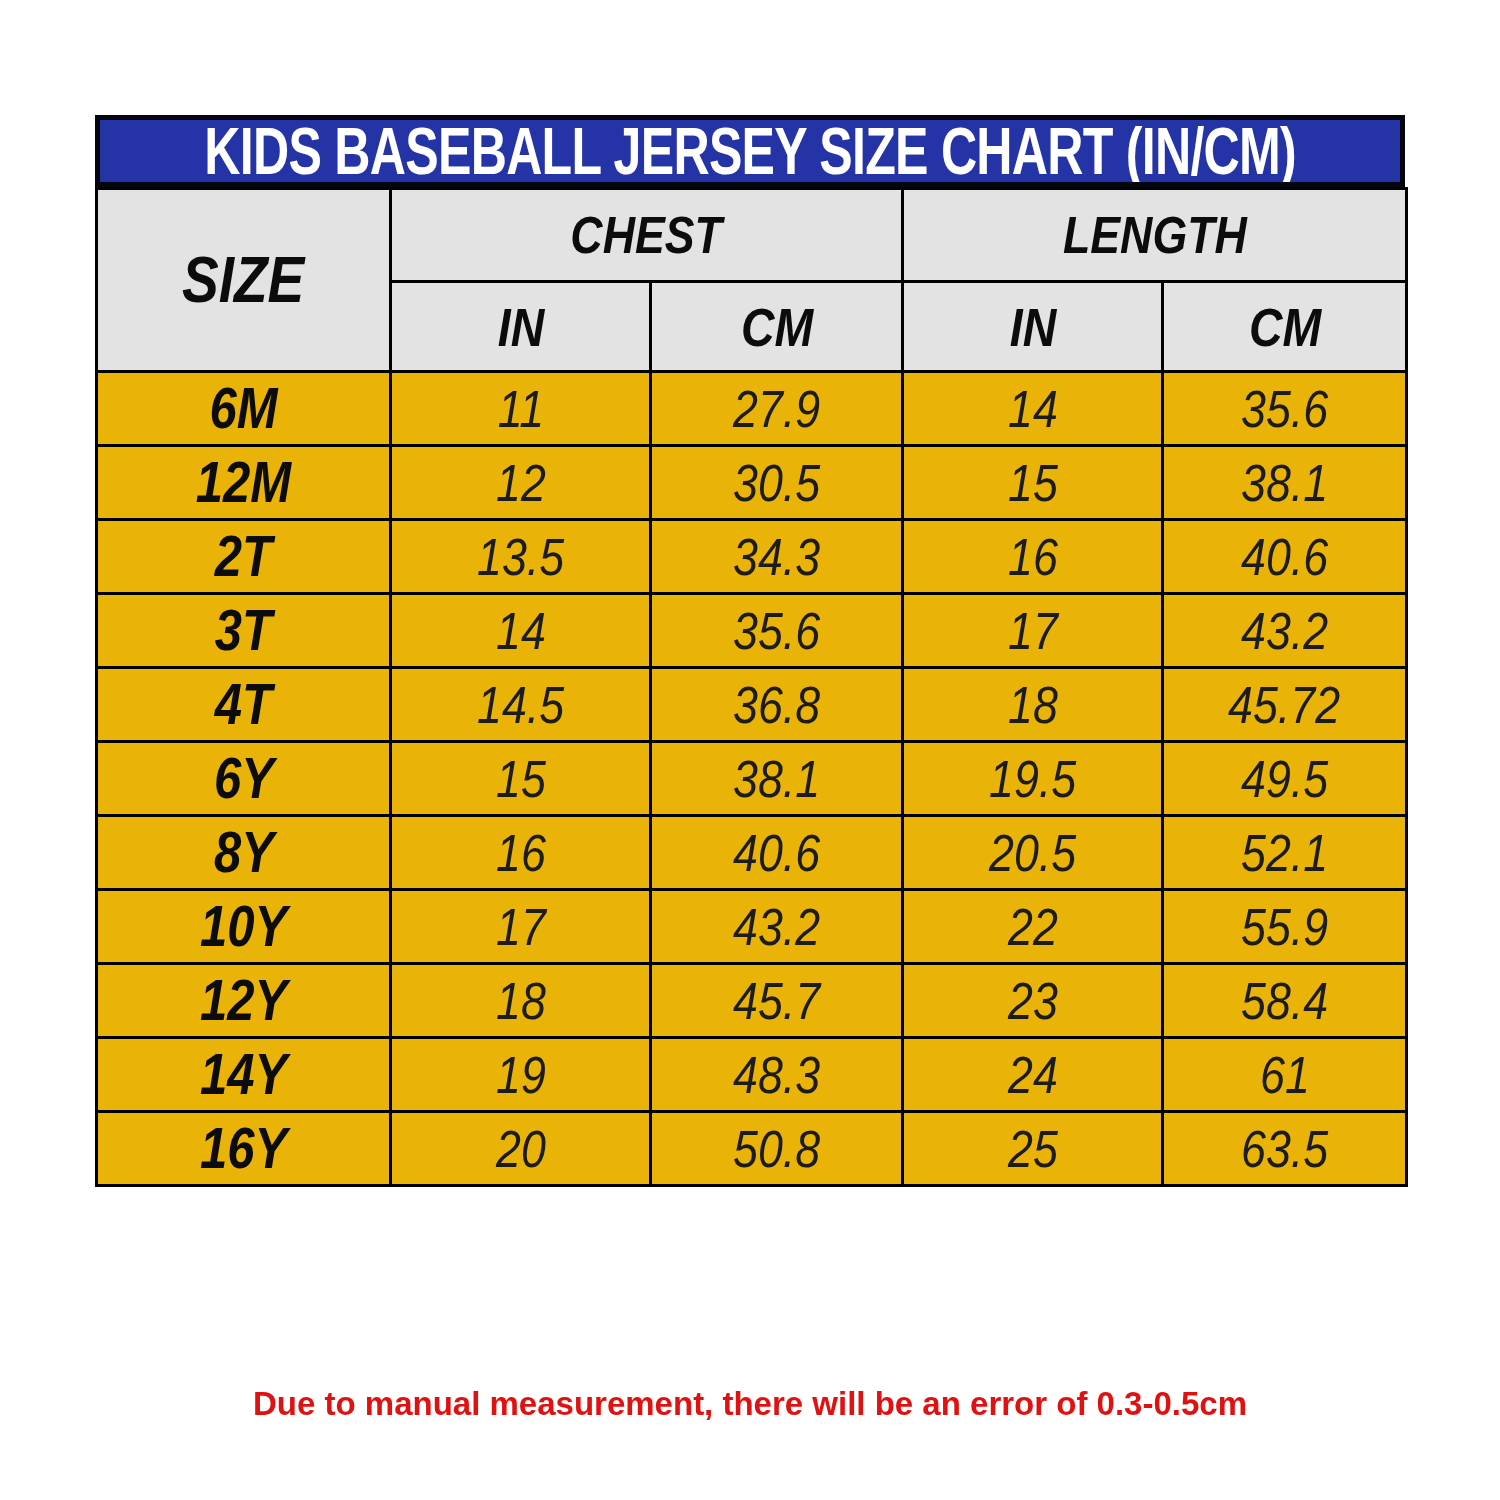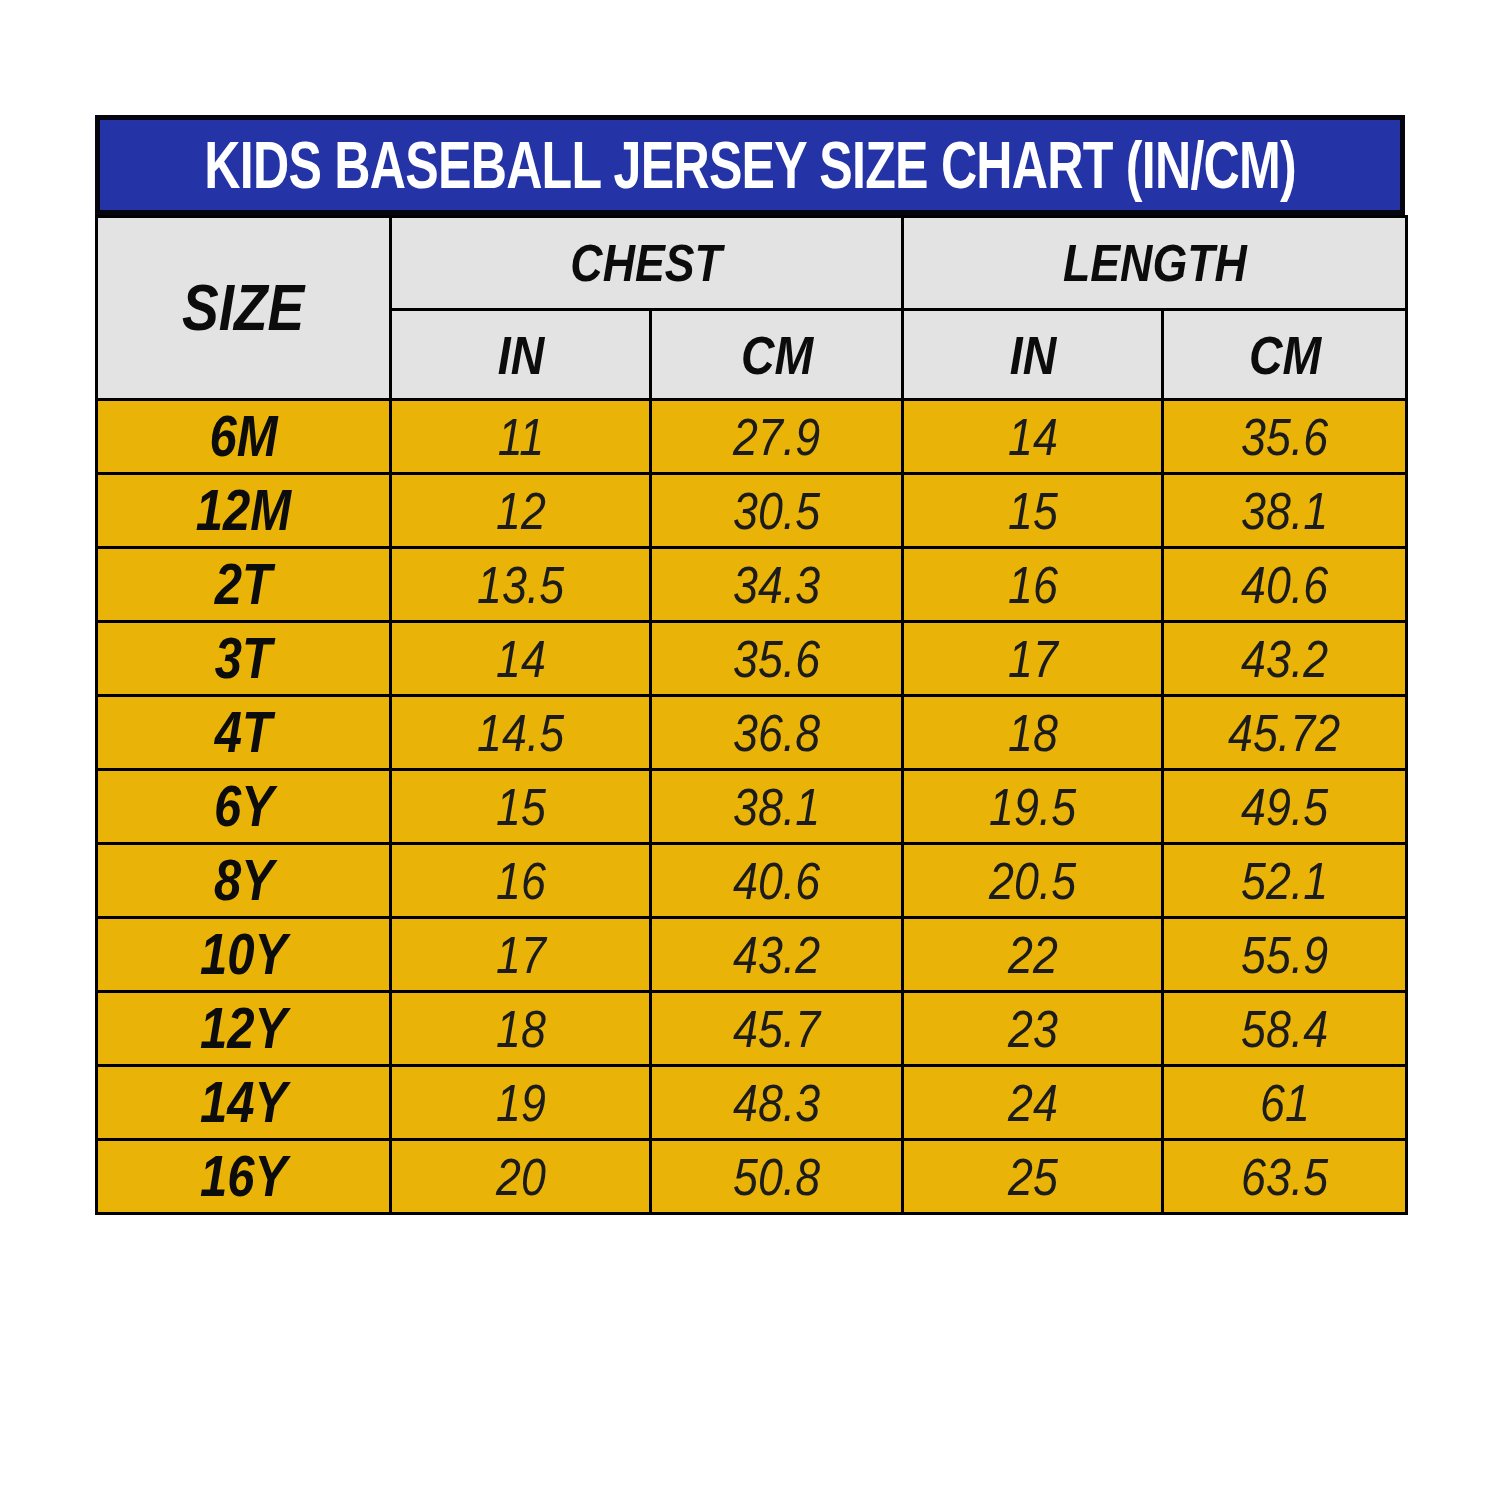--- a/index.html
+++ b/index.html
@@ -16,21 +16,21 @@
     overflow: hidden;
   }
   .chart-wrap {
     position: absolute;
     left: 95px;
     top: 115px;
     width: 1310px;
   }
   .banner {
     box-sizing: border-box;
-    height: 100px;
+    height: 72px;
     background: #2433a5;
     border: 5px solid #050510;
     display: flex;
     align-items: center;
     justify-content: center;
     overflow: hidden;
   }
   .banner .title-text {
     color: #ffffff;
     font-weight: bold;
@@ -202,13 +202,14 @@
           <td><span class="cond c-size">16Y</span></td>
           <td><span class="cond c-num">20</span></td>
           <td><span class="cond c-num">50.8</span></td>
           <td><span class="cond c-num">25</span></td>
           <td><span class="cond c-num">63.5</span></td>
         </tr>
       </tbody>
     </table>
   </div>
 
+  <div class="note">Due to manual measurement, there will be an error of 0.3-0.5cm</div>
 </div>
 
 </body></html>

